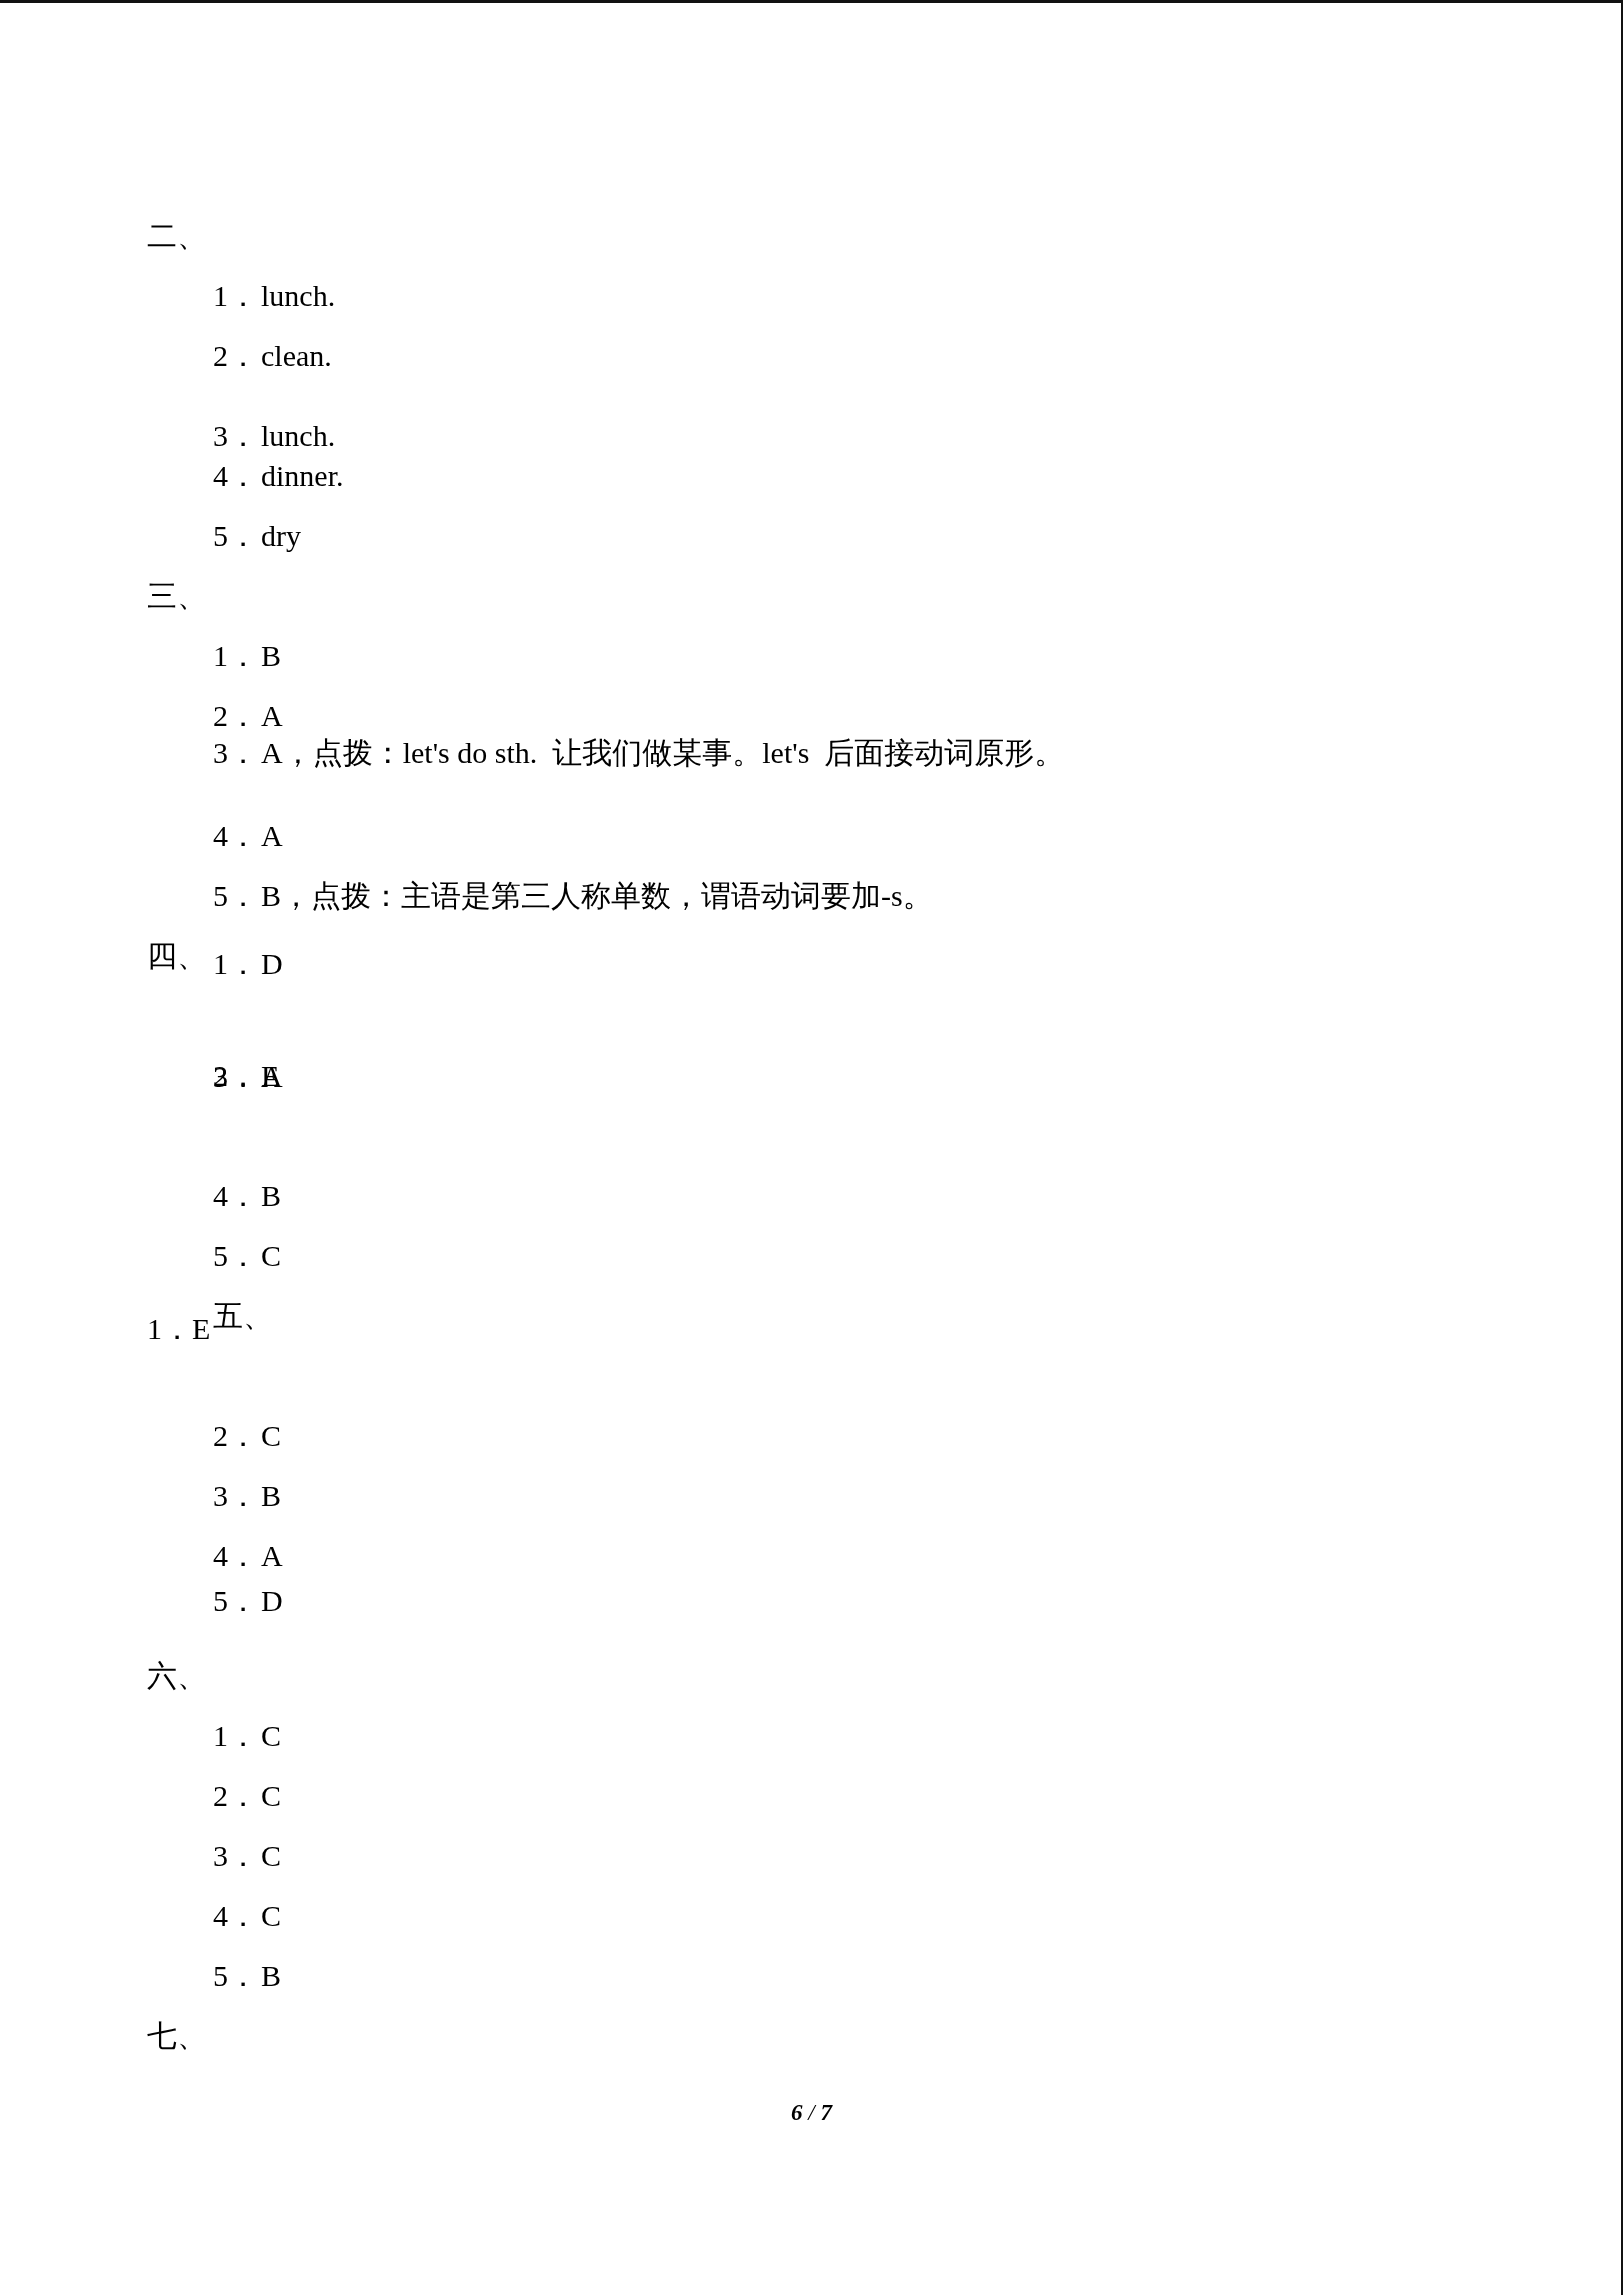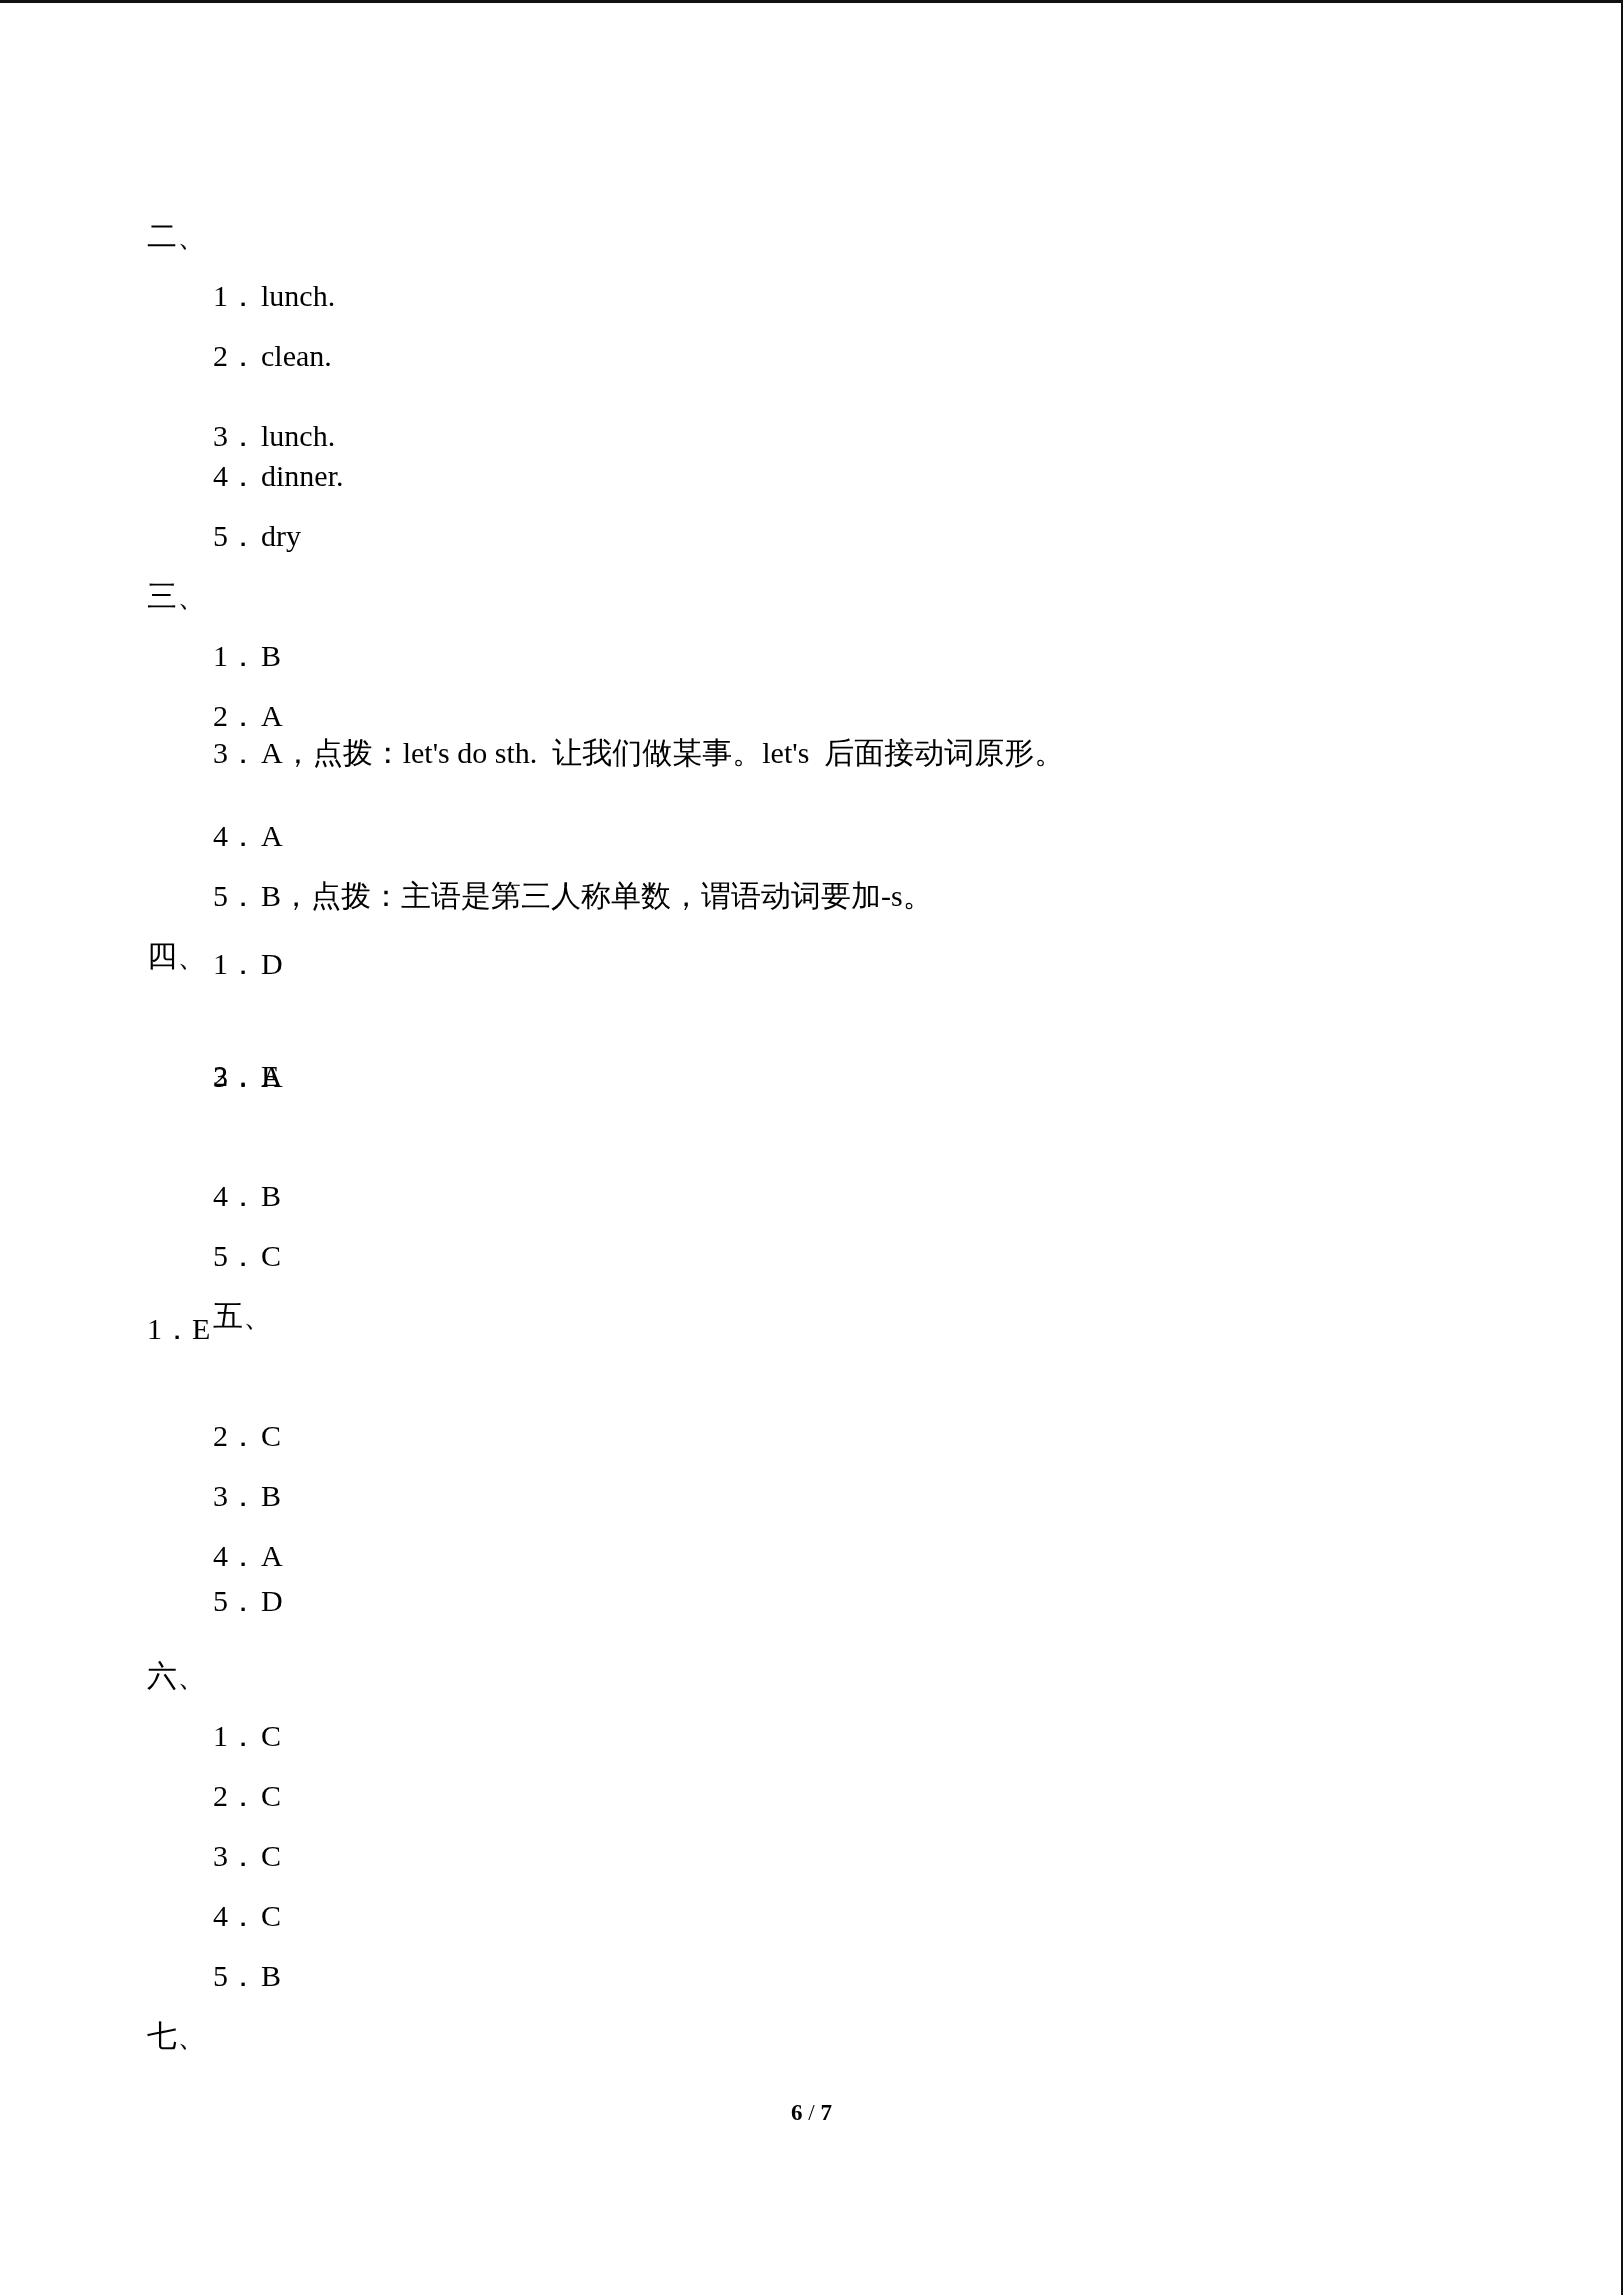--- a/index.html
+++ b/index.html
@@ -14,21 +14,21 @@
       position: absolute;
       font-size: 30px;
       line-height: 38px;
       white-space: pre;
     }
     .heading { left: 147px; }
     .item { left: 213px; }
     .item .num { display: inline-block; width: 48px; }
     .footer {
       position: absolute; left: 0; width: 1623px; top: 2100px;
-      text-align: center; font-size: 23px; font-weight: bold;
+      text-align: center; font-size: 23px; font-weight: bold; font-style: italic;
     }
     .footer .sep { font-weight: normal; }
   </style>
 </head>
 <body>
 
 <div class="frame-top"></div>
 <div class="frame-right"></div>
 
 <div class="line heading" style="top:217px">二、</div>

